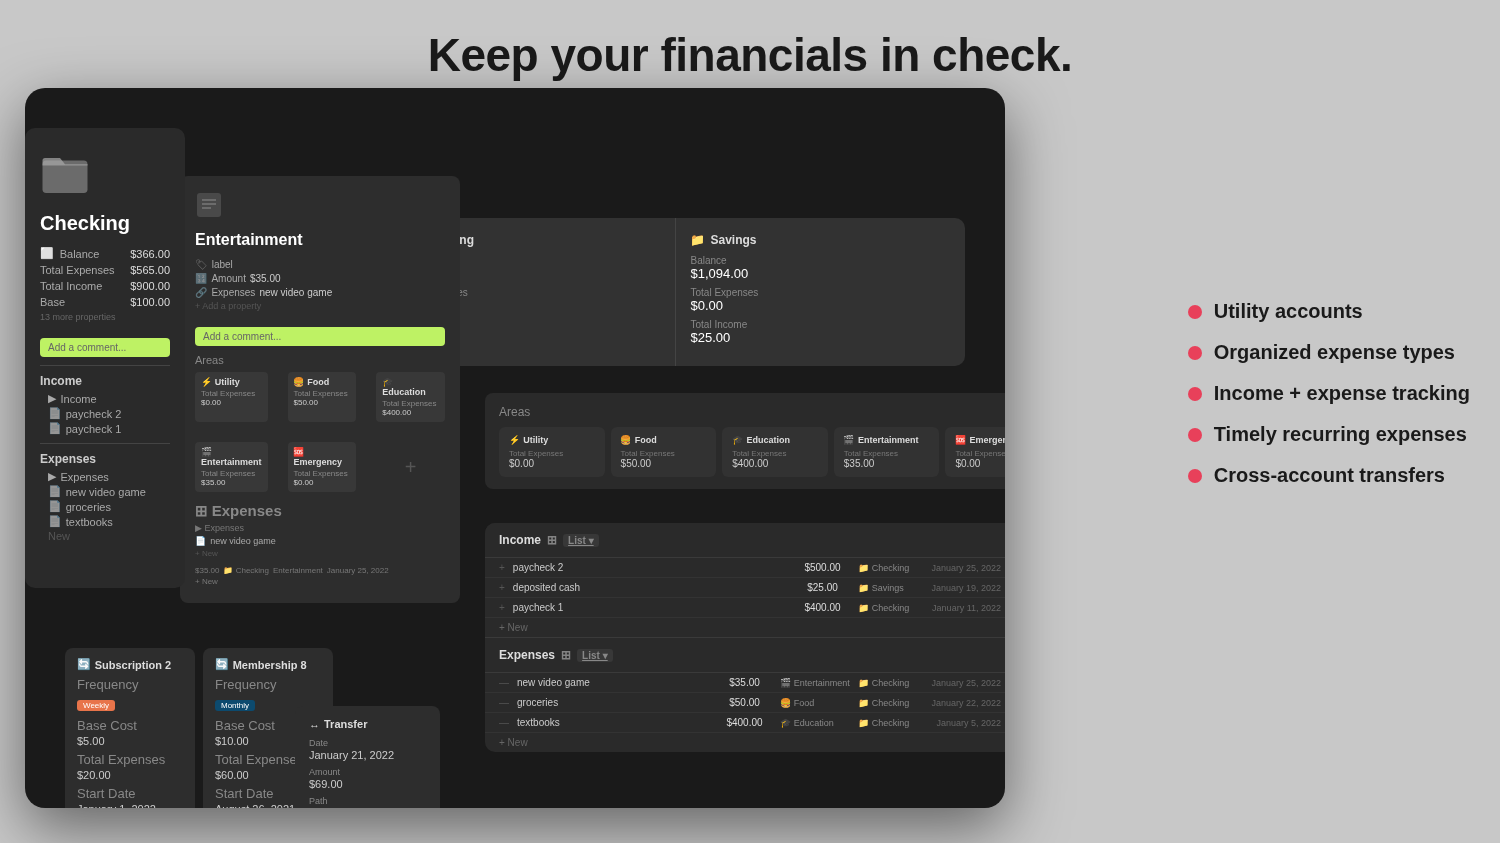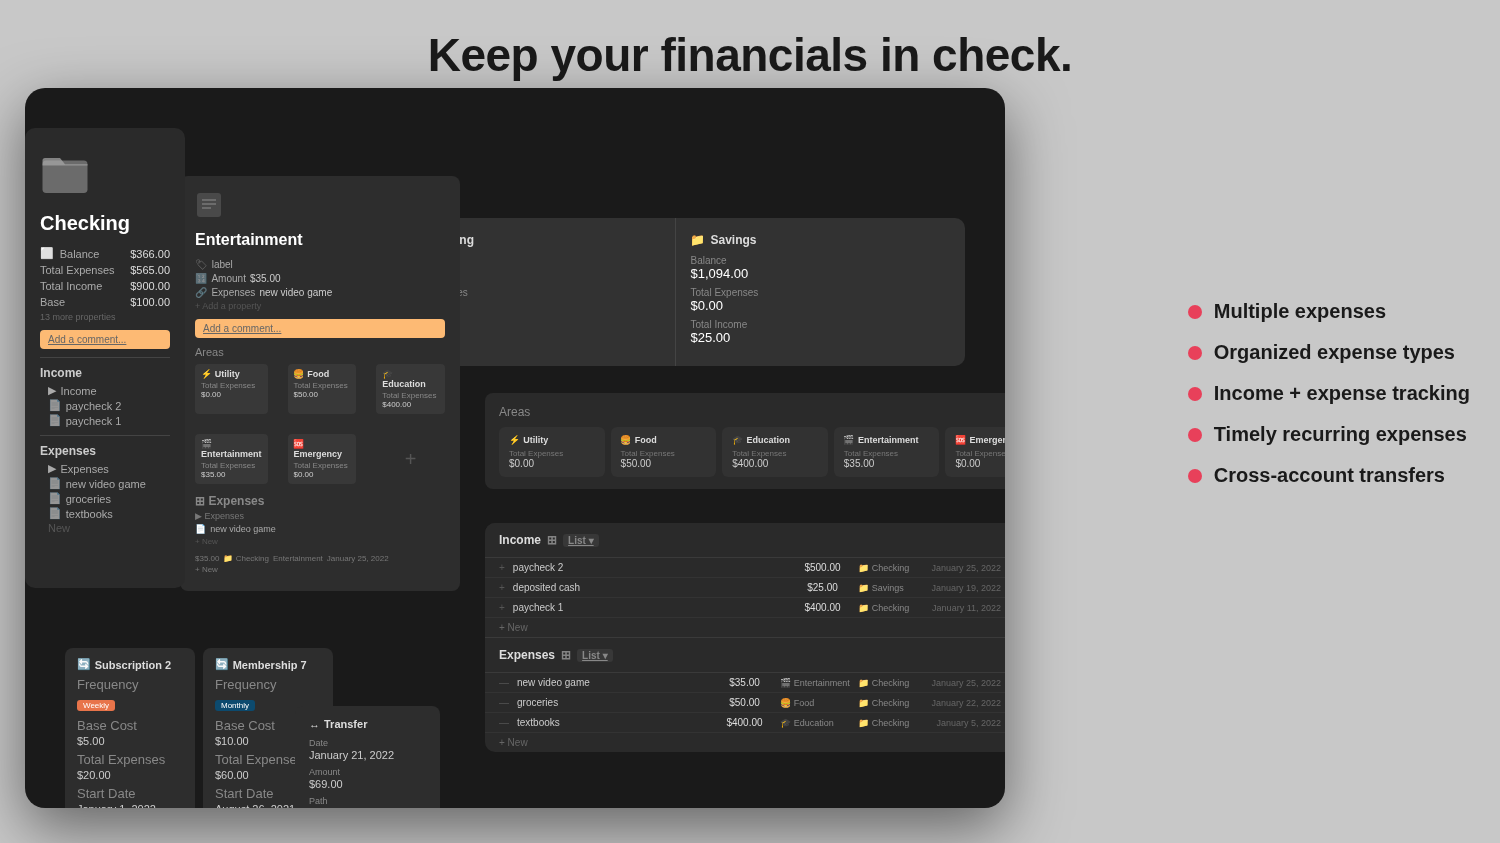--- a/index.html
+++ b/index.html
@@ -100,27 +100,26 @@
     .sidebar-item-link {
       font-size: 11px;
       color: #aaa;
       margin: 2px 0 2px 8px;
       display: flex;
       align-items: center;
       gap: 4px;
     }
 
     .sidebar-comment-box {
-      background: #fdba74;
+      background: #bef264;
       border-radius: 4px;
       padding: 4px 8px;
       font-size: 10px;
       color: #666;
-      margin-top: 8px;
-      text-decoration: underline;
+      margin-top: 16px;
     }
 
     
     .entertainment-panel {
       position: absolute;
       top: 88px;
       left: 155px;
       width: 280px;
       background: #2d2d2d;
       border-radius: 8px;
@@ -596,21 +595,21 @@
           <div class="area-card-title">🆘 Emergency</div>
           <div class="area-card-row">Total Expenses</div>
           <div class="area-card-row" style="color:#ccc;">$0.00</div>
         </div>
         <div class="area-card-sm" style="background:transparent; display:flex; align-items:center; justify-content:center;">
           <span style="color:#555; font-size:20px;">+</span>
         </div>
       </div>
 
       <div class="expenses-section">
-        <div style="font-size:12px; color:#888; margin:0 0 3px; font-weight:600;">⊞ Expenses</div>
+        <div style="font-size:15px; color:#888; margin:0 0 3px; font-weight:600;">⊞ Expenses</div>
         <div style="font-size:9px; color:#777; margin-bottom:3px;">▶ Expenses</div>
         <div class="exp-list-item">
             <span>📄</span>
             <span>new video game</span>
           </div>
         <div style="color:#555; font-size:8px; margin-top:3px;">+ New</div>
       </div>
 
       <div style="margin-top:8px; font-size:8px; color:#777;">
         <div style="margin:2px 0; display:flex; gap:4px; flex-wrap:wrap;">
@@ -762,21 +761,21 @@
         <div class="sub-value">$5.00</div>
         <div class="sub-label">Total Expenses</div>
         <div class="sub-value">$20.00</div>
         <div class="sub-label">Start Date</div>
         <div class="sub-value">January 1, 2022</div>
       </div>
 
       <div class="sub-card">
         <div class="sub-card-title">
           <span>🔄</span>
-          <span>Membership 7</span>
+          <span>Membership 8</span>
         </div>
         <div class="sub-label">Frequency</div>
         <div style="margin-bottom:6px;"><span class="badge-monthly">Monthly</span></div>
         <div class="sub-label">Base Cost</div>
         <div class="sub-value">$10.00</div>
         <div class="sub-label">Total Expenses</div>
         <div class="sub-value">$60.00</div>
         <div class="sub-label">Start Date</div>
         <div class="sub-value">August 26, 2021</div>
       </div>
@@ -794,21 +793,21 @@
       <div class="transfer-label">Path</div>
       <div class="transfer-value">Checking -&gt; Savings</div>
     </div>
 
   </div>
 </div>
 
 <div class="feature-list">
   <div class="feature-item">
     <div class="feature-dot"></div>
-    <div class="feature-text">Multiple expenses</div>
+    <div class="feature-text">Utility accounts</div>
   </div>
   <div class="feature-item">
     <div class="feature-dot"></div>
     <div class="feature-text">Organized expense types</div>
   </div>
   <div class="feature-item">
     <div class="feature-dot"></div>
     <div class="feature-text">Income + expense tracking</div>
   </div>
   <div class="feature-item">

